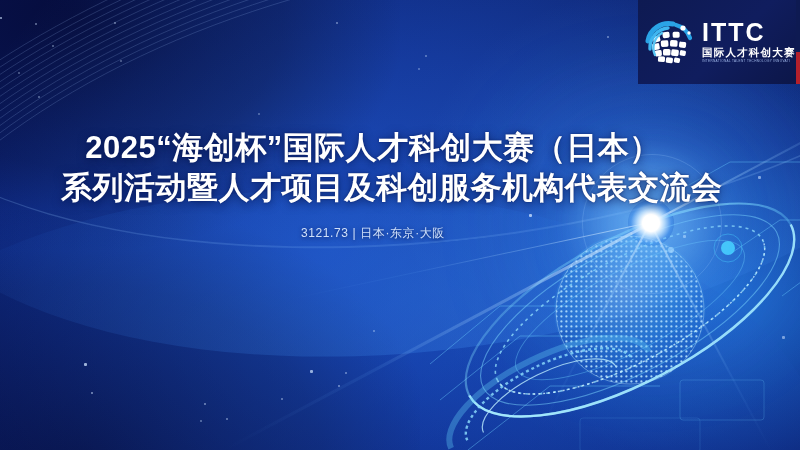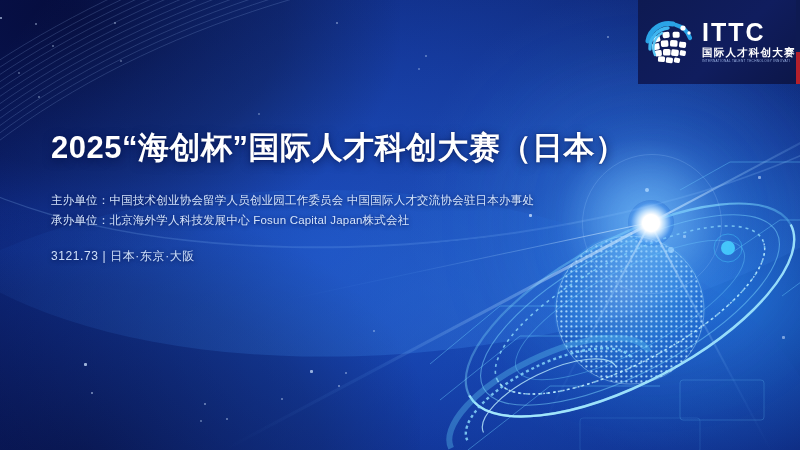--- a/index.html
+++ b/index.html
@@ -114,21 +114,21 @@
     margin-top:2px;
     font-size:3.1px;color:#9fb6e8;letter-spacing:.35px;line-height:1.5;
     max-width:88px;white-space:nowrap;overflow:hidden;
   }
   .logo-accent{
     position:absolute;right:0;top:0;width:4px;height:84px;
     background:linear-gradient(180deg,#0e1a52 0%,#0e1a52 62%, #b3202b 62%, #b3202b 100%);
   }
 
   
-  .content{position:absolute;left:51px;top:128px;width:620px;}
+  .content{position:absolute;left:63px;top:128px;width:620px;text-align:center;}
 
   .title{
     color:#ffffff;
     font-size:31px;
     font-weight:bold;
     line-height:1.28;
     letter-spacing:.5px;
     text-shadow:0 2px 10px rgba(4,16,70,0.75), 0 0 2px rgba(10,30,100,0.8);
     white-space:nowrap;
   }
@@ -315,22 +315,19 @@
     <div class="logo-text">
       <span class="logo-ittc">ITTC</span>
       <span class="logo-cn">国际人才科创大赛</span>
       <span class="logo-en">INTERNATIONAL TALENT TECHNOLOGY INNOVATION AND ENTREPRENEURSHIP COMPETITION</span>
     </div>
     <div class="logo-accent"></div>
   </div>
 
   <div class="content">
     <div class="title">2025“海创杯”国际人才科创大赛（日本）</div>
-
-    <div class="orgs">
-      <div class="org-line">主办单位：中国技术创业协会留学人员创业园工作委员会  中国国际人才交流协会驻日本办事处</div>
-      <div class="org-line">承办单位：北京海外学人科技发展中心   Fosun Capital Japan株式会社</div>
-    </div>
+    <div class="title title-line2">系列活动暨人才项目及科创服务机构代表交流会</div>
+
 
     <div class="meta">3121.73 | 日本·东京·大阪</div>
   </div>
 
 </div>
 
 </body></html>

